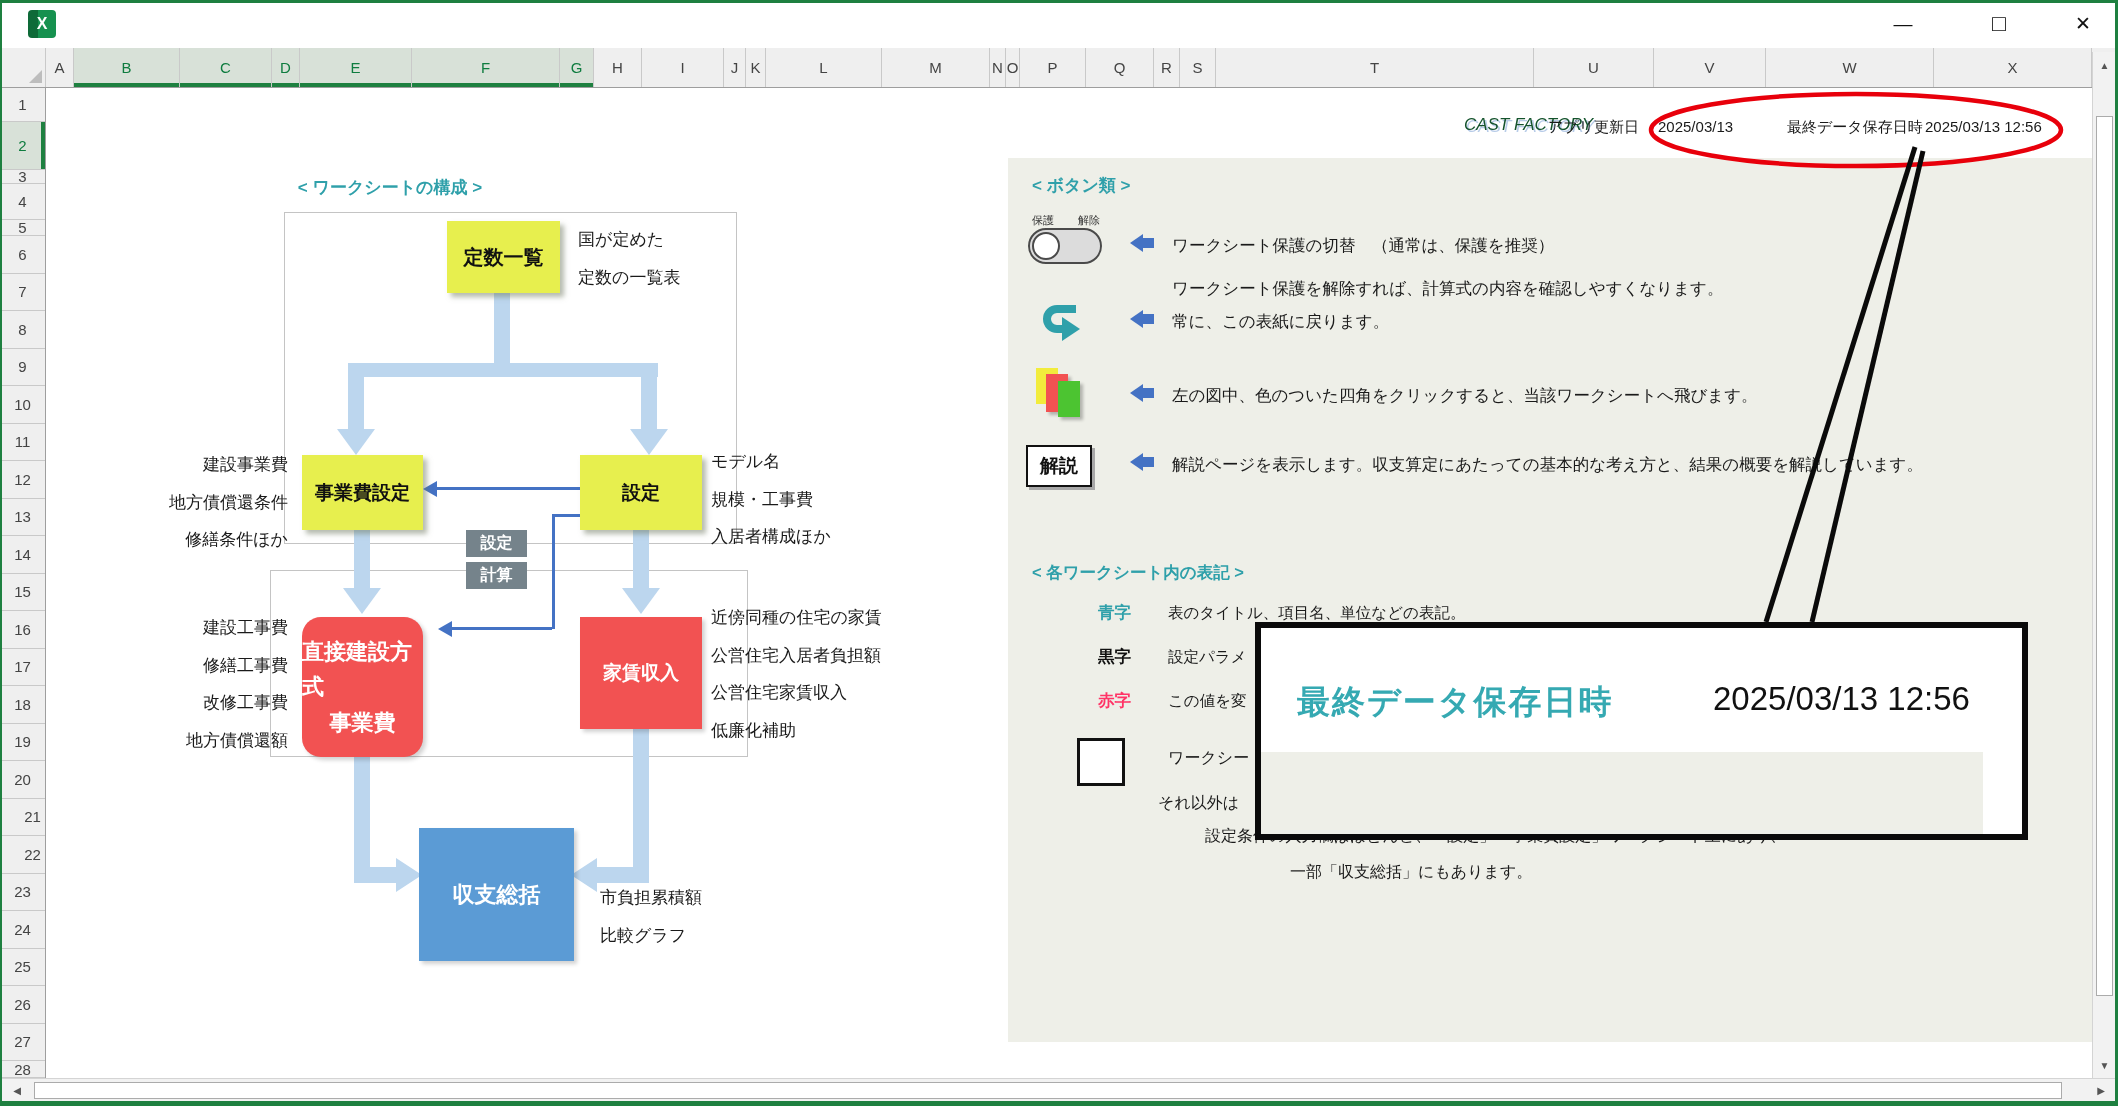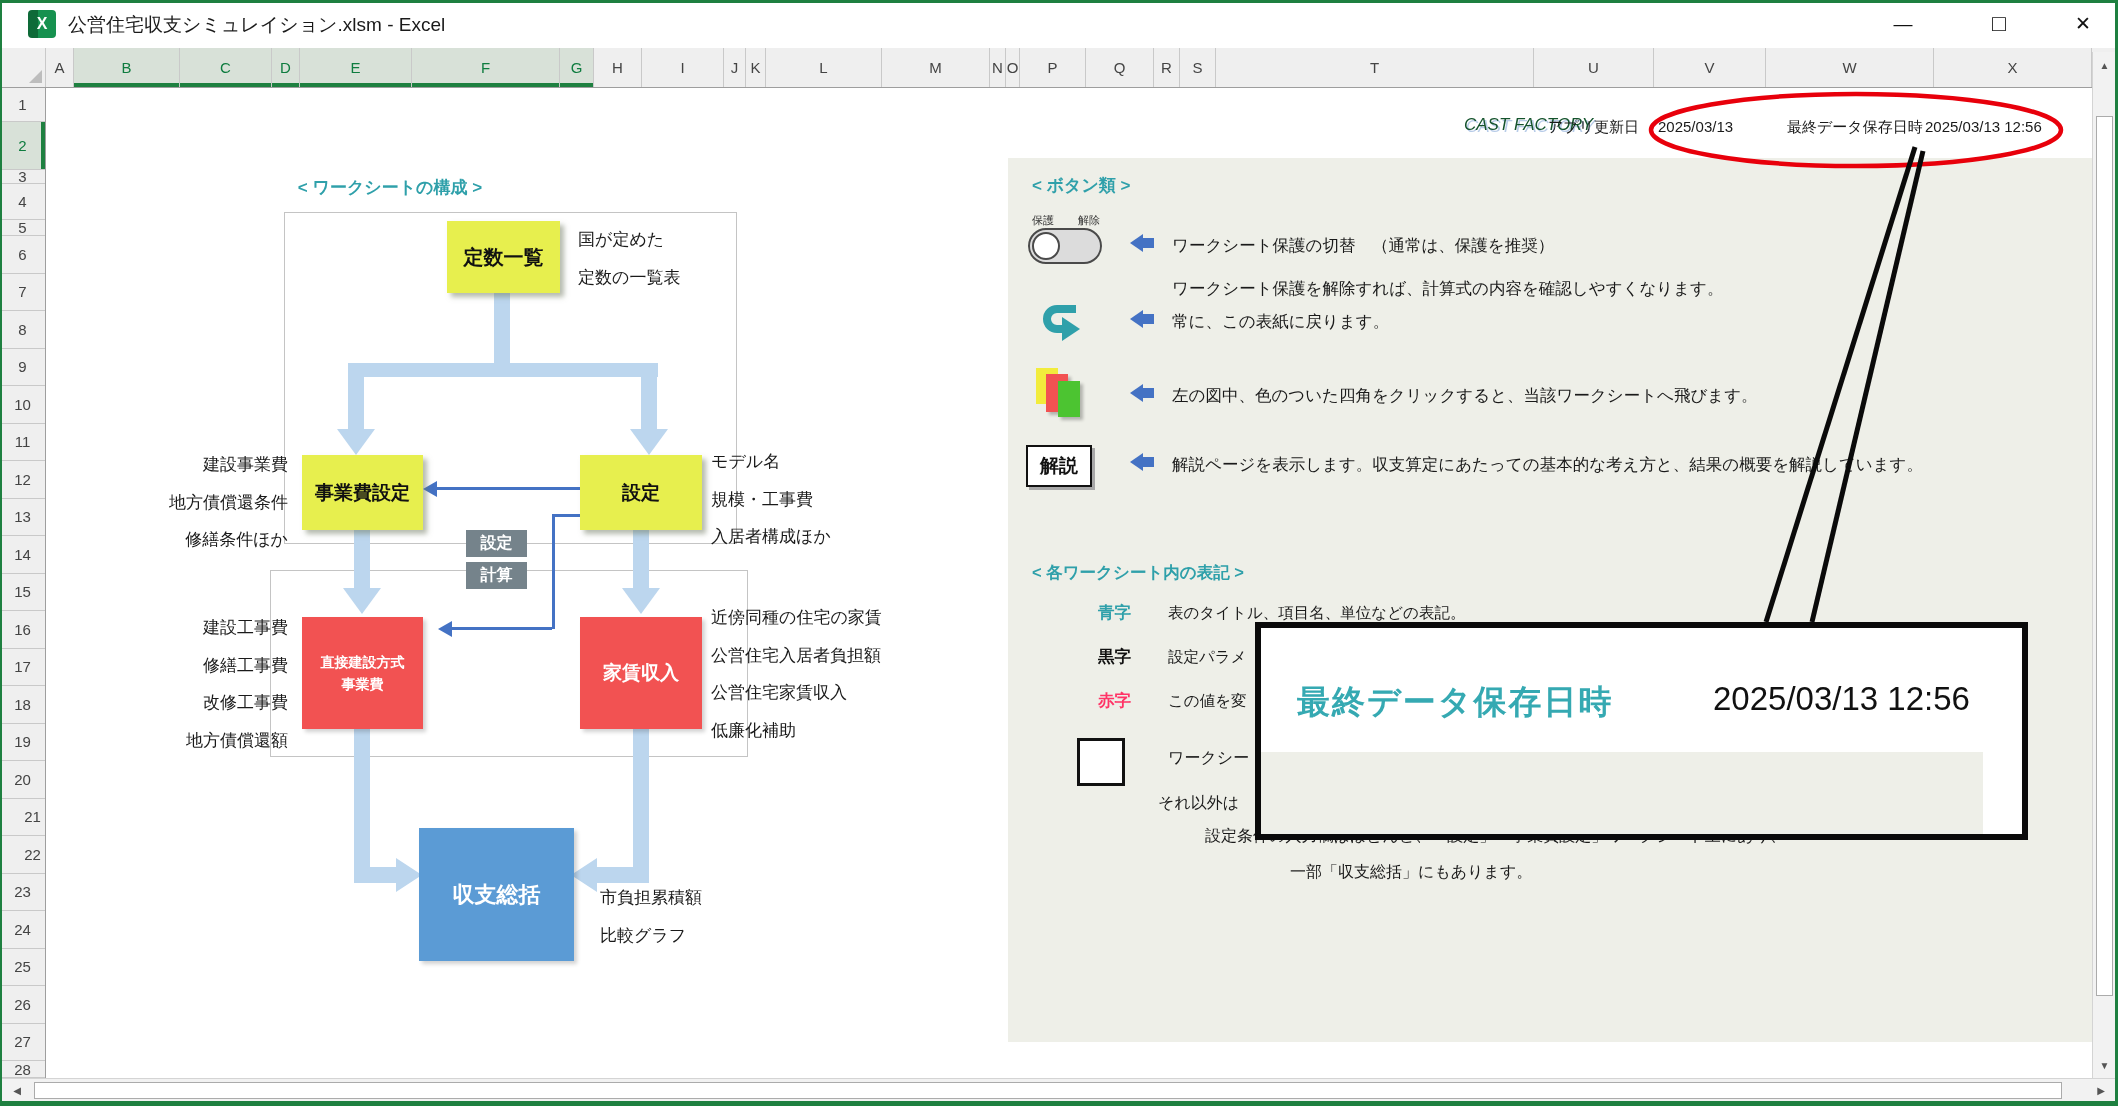--- a/index.html
+++ b/index.html
@@ -84,21 +84,20 @@
 
 <div class="page">
 
   <div class="wborder" style="left:0;top:0;width:2118px;height:3px;"></div>
   <div class="wborder" style="left:0;top:0;width:2px;height:1106px;"></div>
   <div class="wborder" style="left:2115px;top:0;width:3px;height:1106px;"></div>
   <div class="wborder" style="left:0;top:1101px;width:2118px;height:5px;"></div>
 
   <div class="titlebar">
     <div class="xlicon">X</div>
-    <div class="wtitle">公営住宅収支シミュレイション.xlsm - Excel</div>
     <div class="wctl" style="left:1872px;">—</div>
     <div class="wctl" style="left:1968px;font-size:23px;">□</div>
     <div class="wctl" style="left:2052px;">✕</div>
   </div>
 
   <div class="colheadstrip">
     <div class="corner">
         <i></i>
       </div>
   <div class="ch" style="width: 28px;">A</div>
@@ -213,21 +212,21 @@
       </div>
     <div class="sidegroup" style="left:665px;top:355px;">
         <div class="ln">モデル名</div>
         <div class="ln">規模・工事費</div>
         <div class="ln">入居者構成ほか</div>
       </div>
 
     <div class="tag" style="left:420px;top:442px;">設定</div>
     <div class="tag" style="left:420px;top:474px;">計算</div>
 
-    <div class="node red" style="left:256px;top:529px;width:121px;height:112px;font-size:14px;line-height:1.6;">
+    <div class="node red" style="left:256px;top:529px;width:121px;height:140px;font-size:22px;line-height:1.6;border-radius:19px;">
       <span>直接建設方式</span>
       <span>事業費</span>
     </div>
     <div class="node red" style="left:534px;top:529px;width:122px;height:112px;font-size:19px;">
       <span>家賃収入</span>
     </div>
     <div class="sidegroup right" style="left:0px;top:521px;width:242px;">
         <div class="ln">建設工事費</div>
         <div class="ln">修繕工事費</div>
         <div class="ln">改修工事費</div>

